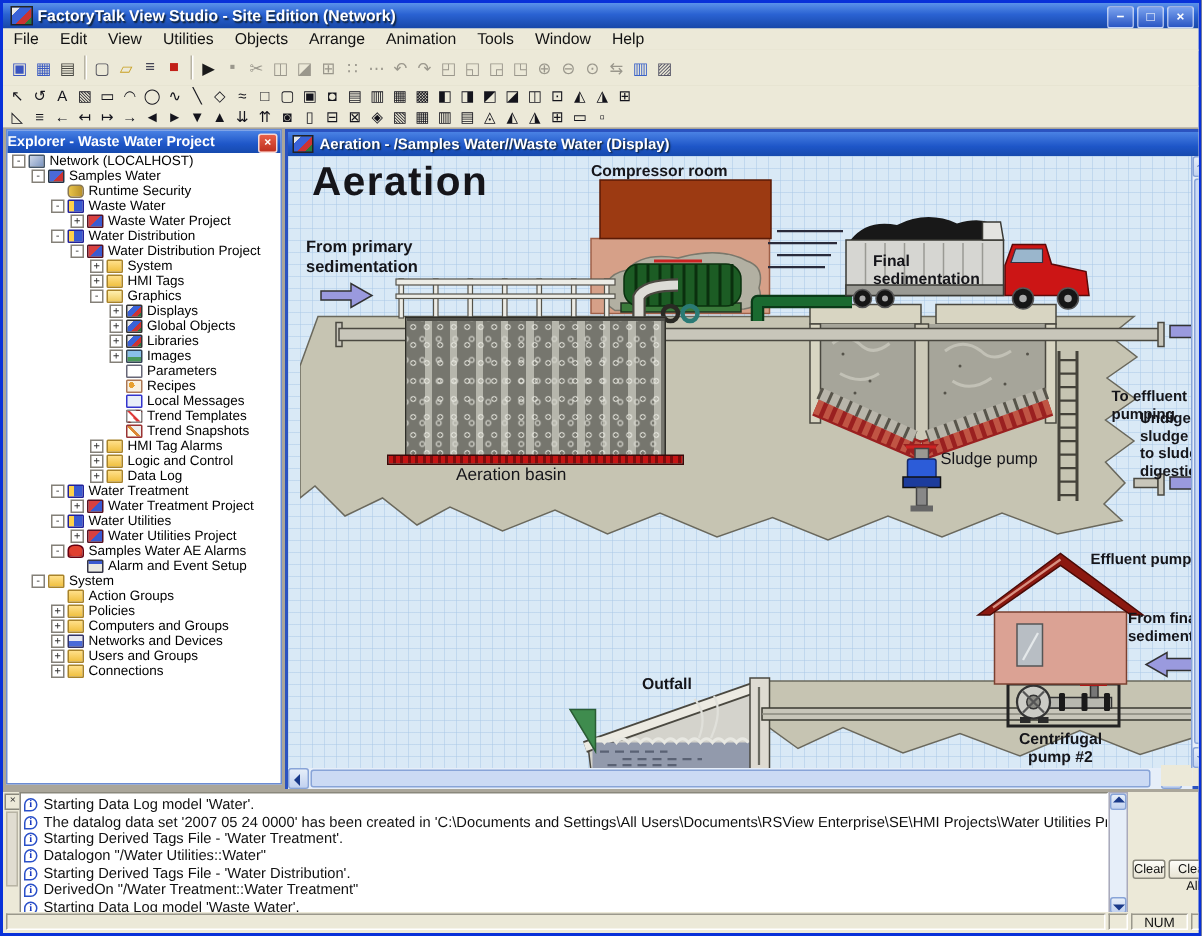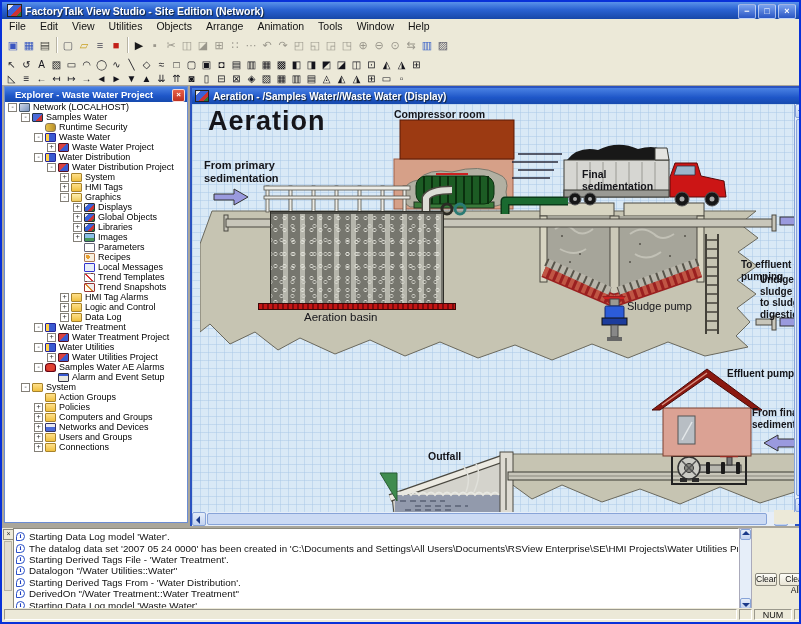--- a/index.html
+++ b/index.html
@@ -30,21 +30,21 @@
     box-shadow:1px 0 0 #fff;}
   .tb2{top:55px;height:14px;padding-left:2px;}
   .tb3{top:69px;height:14px;padding-left:2px;border-bottom:1px solid #c8c4b4;}
   .tb2 .tb-ico,.tb3 .tb-ico{width:15px;height:13px;font-size:10px;}
   
   .workspace{position:absolute;left:0;top:83px;right:0;height:443px;background:#aaa69a;}
   
   .explorer{position:absolute;left:2px;top:1px;width:184px;height:437px;background:#fff;
     border:1px solid #6a8cd4;box-sizing:border-box;}
   .exp-title{height:15px;background:linear-gradient(180deg,#4a82e4 0%,#1e56c8 60%,#164aae 100%);
-    color:#fff;font-size:9.5px;font-weight:bold;display:flex;align-items:center;padding:0 10px;}
+    color:#fff;font-size:9.5px;font-weight:bold;display:flex;align-items:center;padding:0 0;}
   .exp-close{position:absolute;right:2px;top:2px;width:11px;height:11px;border:1px solid rgba(255,255,255,.8);
     border-radius:2px;background:linear-gradient(180deg,#e86048,#bf3020);color:#fff;font-size:8px;
     line-height:10px;text-align:center;font-weight:bold;}
   .tree{position:absolute;left:1px;right:1px;top:15px;height:406px;overflow:hidden;background:#fff;}
   .trow{display:flex;align-items:center;height:10px;white-space:nowrap;}
   .exp{width:9px;height:9px;box-sizing:border-box;border:1px solid #848078;background:#fff;
     font:7px/7px "DejaVu Sans Mono",monospace;text-align:center;color:#333;flex:none;margin-right:2px;}
   .ico{width:11px;height:9px;display:inline-block;margin-right:3px;border-radius:1px;flex:none;box-sizing:border-box;}
   .tlabel{font-size:9px;color:#000;}
   .ico-network{background:linear-gradient(135deg,#cfd8e8,#7a94c0);border:1px solid #445566;}
@@ -657,20 +657,24 @@
               <div>sludge</div>
             <div>to sludge</div>
               <div>digestion</div>
           </div>
           <div class="lbl" style="left:527px;top:264px;font-size:10px;">Effluent pumping</div>
           <div class="lbl" style="left:552px;top:303px;font-size:10px;line-height:12px;">
             <div>From final</div>
               <div>sedimentation</div>
           </div>
           <div class="lbl" style="left:228px;top:346px;font-size:10.5px;">Outfall</div>
+          <div class="lbl" style="left:462px;top:383px;width:90px;text-align:center;font-size:10.5px;line-height:12px;">
+            <div>Centrifugal</div>
+              <div>pump #2</div>
+          </div>
         </div>
       </div>
 
       <div class="hscroll" style="position:absolute;left:0;top:424px;">
         <div class="sbtn" style="left:0;top:0;">
             <span class="tri" style="left:3px;top:3px;border-right-color:#1a3a8a;border-left-width:0;"></span>
           </div>
         <div class="hthumb"></div>
         <div class="sbtn" style="left:582px;top:0;">
             <span class="tri" style="left:6px;top:3px;border-left-color:#1a3a8a;border-right-width:0;"></span>
@@ -708,21 +712,21 @@
         <div class="lrow">
           <span class="loginfo"></span>
           <span>Starting Derived Tags File - 'Water Treatment'.</span>
         </div>
         <div class="lrow">
           <span class="loginfo"></span>
           <span>Datalogon "/Water Utilities::Water"</span>
         </div>
         <div class="lrow">
           <span class="loginfo"></span>
-          <span>Starting Derived Tags From - 'Water Distribution'.</span>
+          <span>Starting Derived Tags File - 'Water Distribution'.</span>
         </div>
         <div class="lrow">
           <span class="loginfo"></span>
           <span>DerivedOn "/Water Treatment::Water Treatment"</span>
         </div>
         <div class="lrow">
           <span class="loginfo"></span>
           <span>Starting Data Log model 'Waste Water'.</span>
         </div>
       </div>

